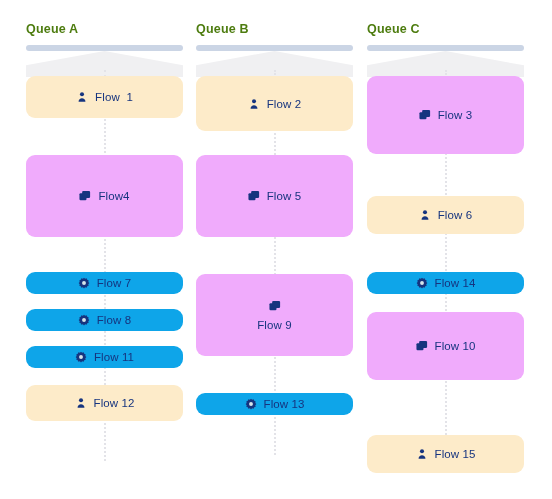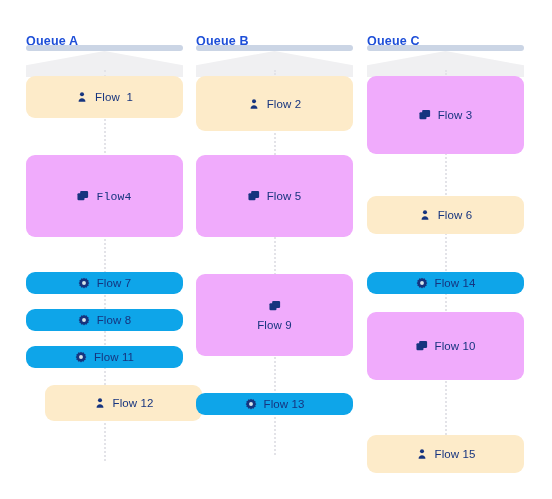--- a/index.html
+++ b/index.html
@@ -23,25 +23,25 @@
     box-sizing: border-box;
   }
   .column {
     position: absolute;
     top: 0;
     height: 499px;
   }
   .col-header {
     position: absolute;
     left: 0;
-    top: 34px;
+    top: 22px;
     font-size: 12.5px;
     font-weight: bold;
     letter-spacing: 0.2px;
-    color: #1d4ed8;
+    color: #4d7c0f;
     white-space: nowrap;
   }
   .col-bar {
     position: absolute;
     left: 0;
     top: 45px;
     height: 6px;
     border-radius: 3px;
     background: #cbd5e5;
   }
@@ -97,21 +97,21 @@
       <div class="col-track" style="left: 77.5px; height: 391px;"></div>
       <div class="flow-card yellow" style="top: 76px; height: 42px; width: 157px;">
         <span class="flow-icon">
           <svg viewBox="0 0 16 16" width="12" height="12" fill="#16347f">
             <circle cx="8" cy="4.3" r="2.7"></circle>
             <path d="M3.4 14.2c0-2.6 2.1-4.6 4.6-4.6s4.6 2 4.6 4.6z"></path>
           </svg>
         </span>
         <span class="flow-label">Flow  1</span>
       </div>
-      <div class="flow-card pink" style="top: 155px; height: 82px; width: 157px; font-family: Liberation Mono, monospace;">
+      <div class="flow-card pink" style="top: 155px; height: 82px; width: 157px;">
         <span class="flow-icon">
           <svg viewBox="0 0 16 16" width="12" height="12" fill="#16347f">
             <rect x="0.6" y="4.2" width="9.4" height="9.4" rx="1.6"></rect>
             <rect x="4.2" y="1.2" width="10.6" height="9.4" rx="1.6"></rect>
           </svg>
         </span>
         <span class="flow-label">Flow4</span>
       </div>
       <div class="flow-card blue" style="top: 272px; height: 22px; width: 157px;">
         <span class="flow-icon">
@@ -133,21 +133,21 @@
       </div>
       <div class="flow-card blue" style="top: 346px; height: 22px; width: 157px;">
         <span class="flow-icon">
           <svg viewBox="0 0 16 16" width="12" height="12" fill="#16347f">
             <path d="M8 .9 9.5 2.4l2-.6.8 2 2 .8-.6 2L15.2 8l-1.5 1.5.6 2-2 .8-.8 2-2-.6L8 15.2 6.5 13.7l-2 .6-.8-2-2-.8.6-2L.8 8l1.5-1.5-.6-2 2-.8.8-2 2 .6z"></path>
             <circle cx="8" cy="8" r="2.6" fill="#d6e5ea"></circle>
           </svg>
         </span>
         <span class="flow-label">Flow 11</span>
       </div>
-      <div class="flow-card yellow" style="top: 385px; height: 36px; width: 157px; margin-left: 19px;">
+      <div class="flow-card yellow" style="top: 385px; height: 36px; width: 157px;">
         <span class="flow-icon">
           <svg viewBox="0 0 16 16" width="12" height="12" fill="#16347f">
             <circle cx="8" cy="4.3" r="2.7"></circle>
             <path d="M3.4 14.2c0-2.6 2.1-4.6 4.6-4.6s4.6 2 4.6 4.6z"></path>
           </svg>
         </span>
         <span class="flow-label">Flow 12</span>
       </div>
     </div>
     <div class="column" style="left: 196px; width: 157px;">

